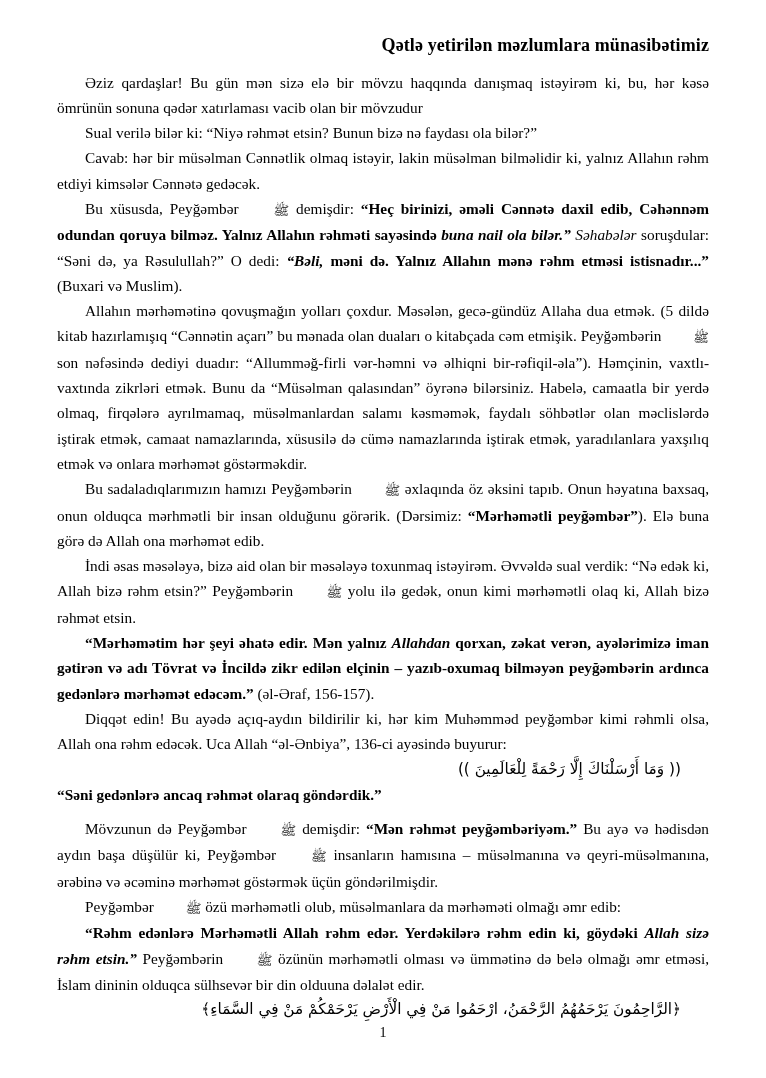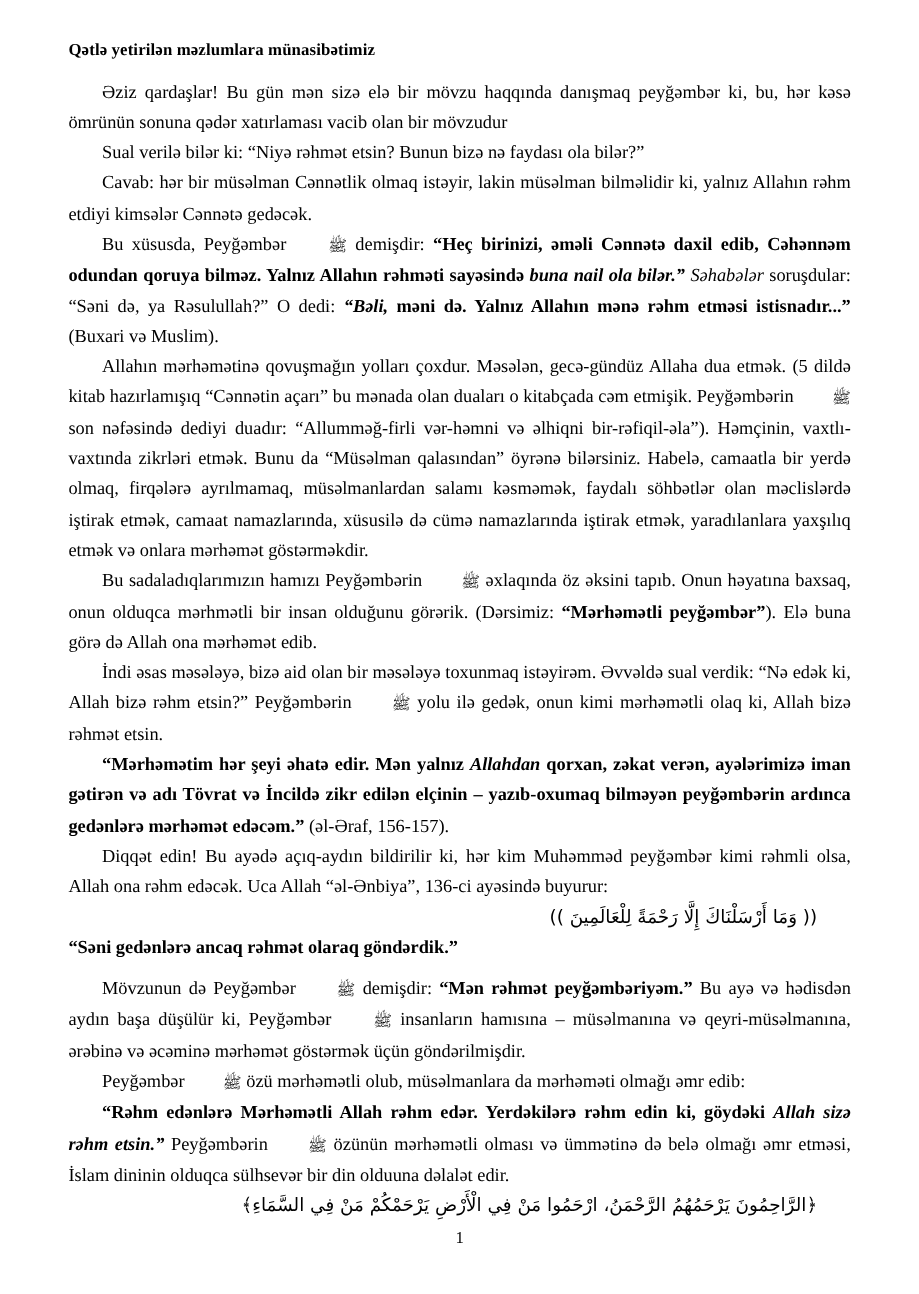--- a/index.html
+++ b/index.html
@@ -16,22 +16,22 @@
     overflow: hidden;
   }
   .page {
     box-sizing: border-box;
     width: 766px;
     height: 1078px;
     padding: 34px 57px 0 57px;
     position: relative;
   }
   .doc-title {
-    text-align: left;
-    font-size: 14px;
+    text-align: right;
+    font-size: 18px;
     font-weight: bold;
     letter-spacing: 0.1px;
     margin: 0 0 13px 0;
     line-height: 1.25;
   }
   p.para {
     margin: 0;
     font-size: 15.3px;
     line-height: 25.3px;
     text-align: justify;
@@ -79,21 +79,21 @@
     line-height: 1;
   }
 </style>
 </head>
 <body>
 
 <div class="page">
 
   <h1 class="doc-title">Qətlə yetirilən məzlumlara münasibətimiz</h1>
 
-  <p class="para"><span>Əziz qardaşlar! Bu gün mən sizə elə bir mövzu haqqında danışmaq peyğəmbər ki, bu, hər kəsə ömrünün sonuna qədər xatırlaması vacib olan bir mövzudur</span></p>
+  <p class="para"><span>Əziz qardaşlar! Bu gün mən sizə elə bir mövzu haqqında danışmaq istəyirəm ki, bu, hər kəsə ömrünün sonuna qədər xatırlaması vacib olan bir mövzudur</span></p>
 
 
   <p class="para"><span>Sual verilə bilər ki: “Niyə rəhmət etsin? Bunun bizə nə faydası ola bilər?”</span></p>
 
   <p class="para"><span>Cavab: hər bir müsəlman Cənnətlik olmaq istəyir, lakin müsəlman bilməlidir ki, yalnız Allahın rəhm etdiyi kimsələr Cənnətə gedəcək.</span></p>
 
   <p class="para"><span>Bu xüsusda, Peyğəmbər </span><span class="saw">ﷺ</span><span> demişdir: </span><b>“Heç birinizi, əməli Cənnətə daxil edib, Cəhənnəm odundan qoruya bilməz. Yalnız Allahın rəhməti sayəsində </b><span class="bi">buna nail ola bilər.”</span> <i>Səhabələr</i><span> soruşdular: “Səni də, ya Rəsulullah?” O dedi: </span><span class="bi">“Bəli,</span><b> məni də. Yalnız Allahın mənə rəhm etməsi istisnadır...”</b><span> (Buxari və Muslim).</span></p>
 
   <p class="para"><span>Allahın mərhəmətinə qovuşmağın yolları çoxdur. Məsələn, gecə-gündüz Allaha dua etmək. (5 dildə kitab hazırlamışıq “Cənnətin açarı” bu mənada olan duaları o kitabçada cəm etmişik. Peyğəmbərin </span><span class="saw">ﷺ</span><span> son nəfəsində dediyi duadır: “Allumməğ-firli vər-həmni və əlhiqni bir-rəfiqil-əla”). Həmçinin, vaxtlı-vaxtında zikrləri etmək. Bunu da “Müsəlman qalasın­dan” öyrənə bilərsiniz. Habelə, camaatla bir yerdə olmaq, firqələrə ayrılmamaq, müsəlmanlardan salamı kəsməmək, faydalı söhbətlər olan məclislərdə iştirak etmək, camaat namazlarında, xüsusilə də cümə namazlarında iştirak etmək, yaradılanlara yaxşılıq etmək və onlara mərhəmət göstərməkdir.</span></p>
 

